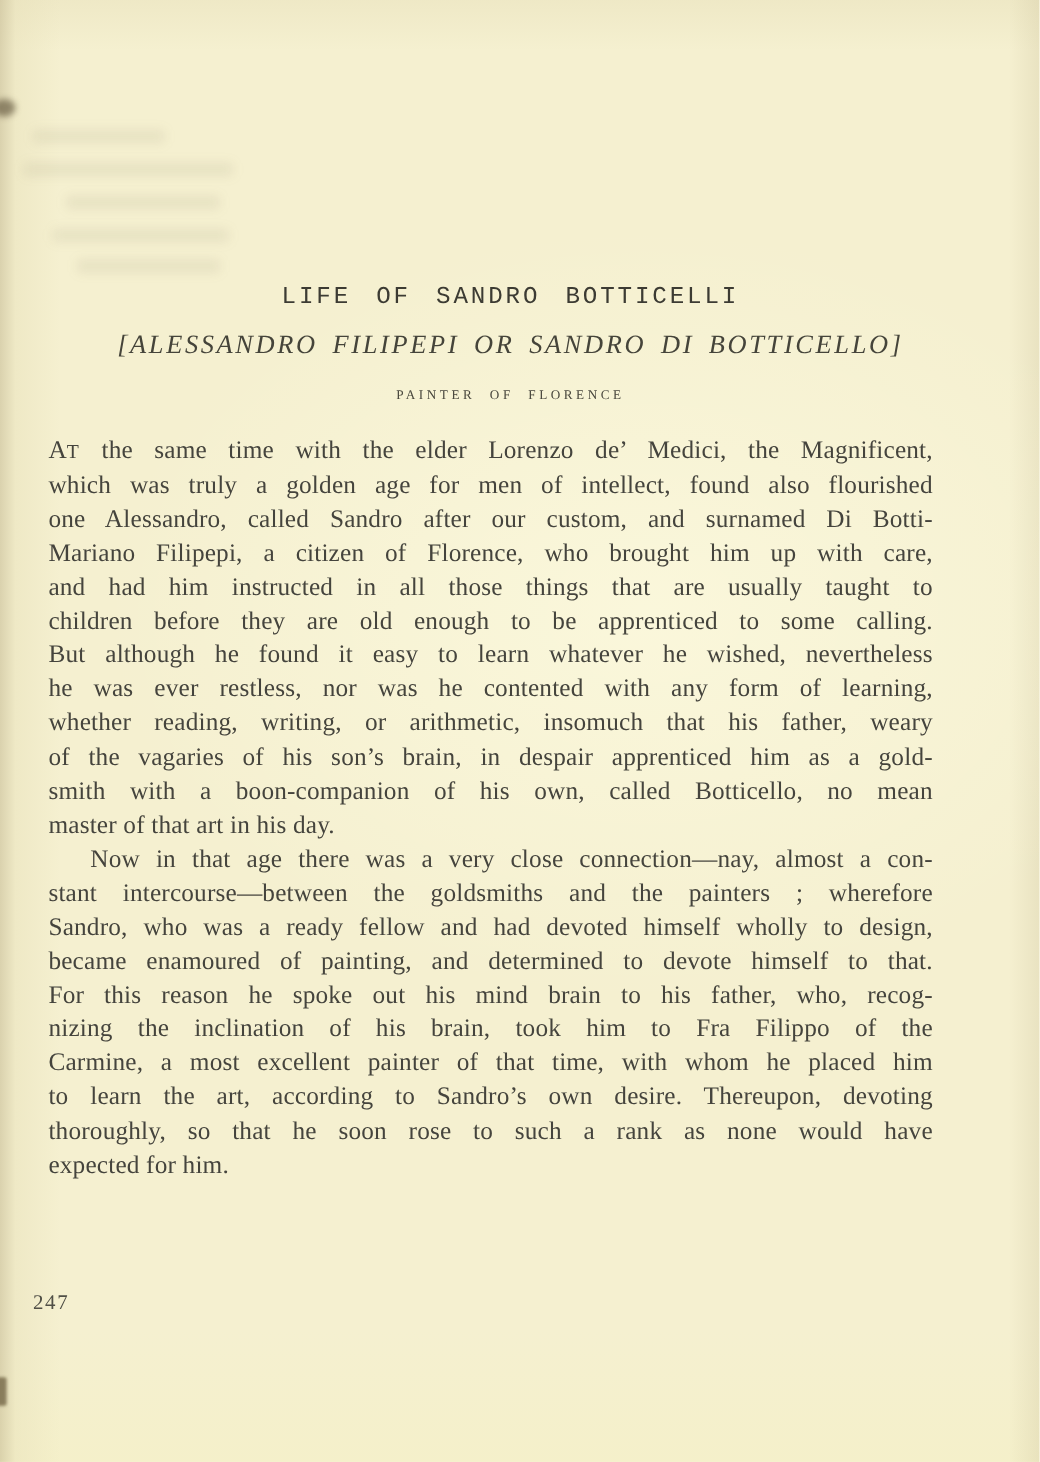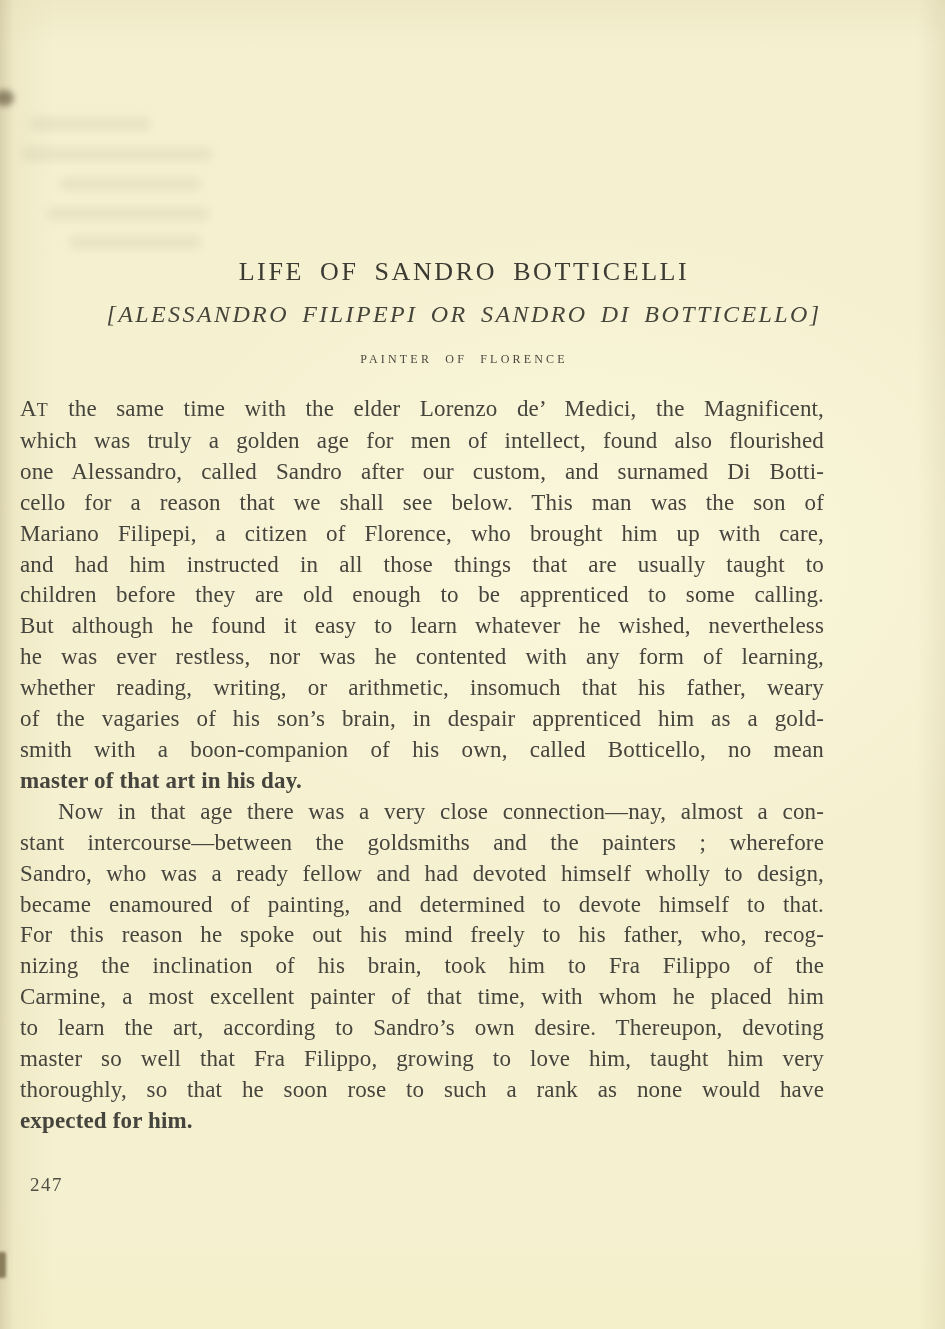--- a/index.html
+++ b/index.html
@@ -48,58 +48,58 @@
     border-radius: 2px;
   }
   .heading-block {
     position: absolute;
     left: 30px;
     width: 868px;
     text-align: center;
   }
   .title {
     top: 257px;
-    font-size: 26px;
+    font-size: 22px;
     letter-spacing: 2.6px;
     word-spacing: 7px;
     color: #3c3b33;
+    font-family: Liberation Mono, monospace;
   }
   .subtitle {
     top: 301px;
     font-size: 24px;
     font-style: italic;
     letter-spacing: 2.4px;
     word-spacing: 5px;
     color: #45443a;
   }
   .rubric {
     top: 352px;
     font-size: 12px;
     letter-spacing: 3.2px;
     word-spacing: 7px;
     color: #4a483e;
   }
   .body-text {
     position: absolute;
-    left: 20px;
+    left: 44px;
     top: 394px;
     width: 804px;
     font-size: 23px;
     line-height: 30.9px;
     letter-spacing: 0.15px;
   }
   .paragraph { margin: 0; }
   .line {
     text-align: justify;
     text-align-last: justify;
     white-space: normal;
   }
   .line.last {
     text-align-last: left;
-    font-weight: bold;
   }
   .line.indent {
     text-indent: 38px;
   }
   .lead-sc {
     font-size: 0.78em;
     letter-spacing: 1px;
   }
   .page-number {
     position: absolute;
@@ -126,41 +126,39 @@
 
   <div class="heading-block title">LIFE OF SANDRO BOTTICELLI</div>
   <div class="heading-block subtitle">[ALESSANDRO FILIPEPI OR SANDRO DI BOTTICELLO]</div>
   <div class="heading-block rubric">PAINTER OF FLORENCE</div>
 
   <div class="body-text">
       <div class="paragraph">
         <div class="line">A<span class="lead-sc">T</span> the same time with the elder Lorenzo de’ Medici, the Magnificent,</div>
         <div class="line">which was truly a golden age for men of intellect, found also flourished</div>
         <div class="line">one Alessandro, called Sandro after our custom, and surnamed Di Botti-</div>
-        <div class="line">cello for a reason that we shall see below.  This man was the son of</div>
         <div class="line">Mariano Filipepi, a citizen of Florence, who brought him up with care,</div>
         <div class="line">and had him instructed in all those things that are usually taught to</div>
         <div class="line">children before they are old enough to be apprenticed to some calling.</div>
         <div class="line">But although he found it easy to learn whatever he wished, nevertheless</div>
         <div class="line">he was ever restless, nor was he contented with any form of learning,</div>
         <div class="line">whether reading, writing, or arithmetic, insomuch that his father, weary</div>
         <div class="line">of the vagaries of his son’s brain, in despair apprenticed him as a gold-</div>
         <div class="line">smith with a boon-companion of his own, called Botticello, no mean</div>
         <div class="line last">master of that art in his day.</div>
       </div>
       <div class="paragraph">
         <div class="line indent">Now in that age there was a very close connection—nay, almost a con-</div>
         <div class="line">stant intercourse—between the goldsmiths and the painters ; wherefore</div>
         <div class="line">Sandro, who was a ready fellow and had devoted himself wholly to design,</div>
         <div class="line">became enamoured of painting, and determined to devote himself to that.</div>
-        <div class="line">For this reason he spoke out his mind freely to his father, who, recog-</div>
+        <div class="line">For this reason he spoke out his mind brain to his father, who, recog-</div>
         <div class="line">nizing the inclination of his brain, took him to Fra Filippo of the</div>
         <div class="line">Carmine, a most excellent painter of that time, with whom he placed him</div>
         <div class="line">to learn the art, according to Sandro’s own desire.  Thereupon, devoting</div>
-        <div class="line">master so well that Fra Filippo, growing to love him, taught him very</div>
         <div class="line">thoroughly, so that he soon rose to such a rank as none would have</div>
         <div class="line last">expected for him.</div>
       </div>
     </div>
 
   <div class="page-number">247</div>
 
 </div>
 
 </body></html>

